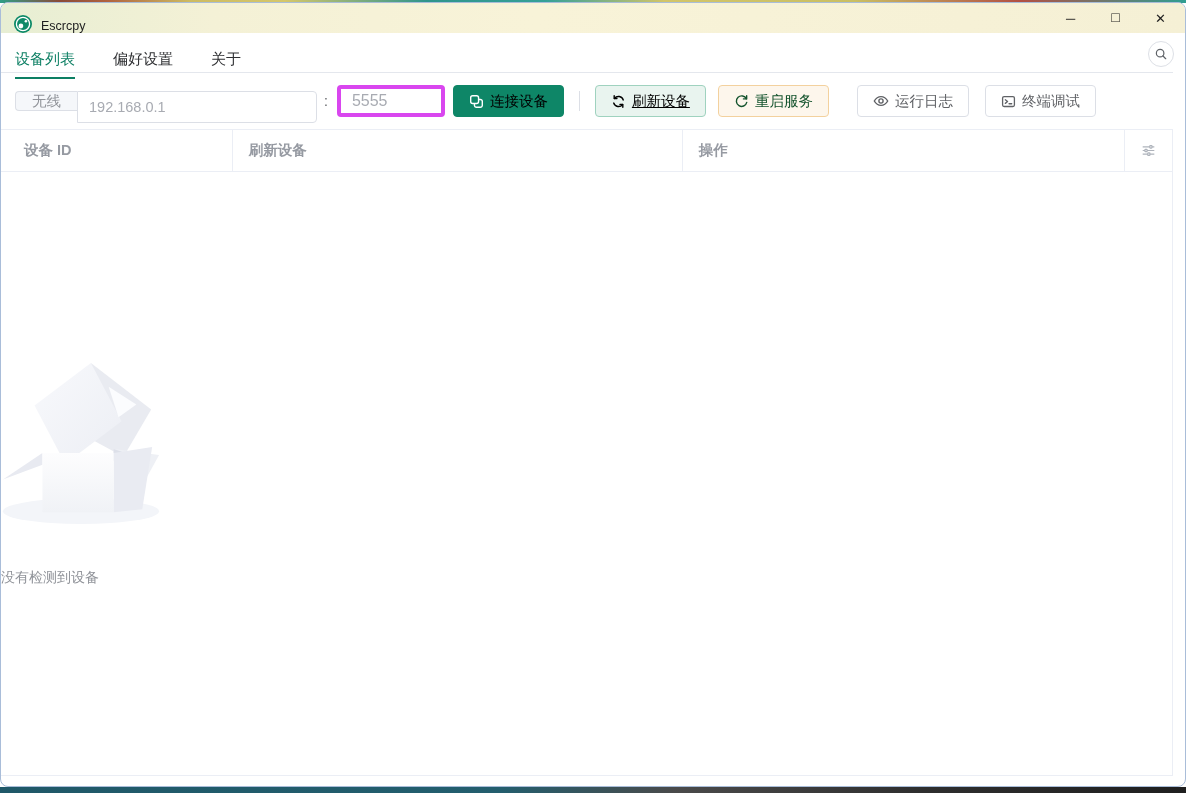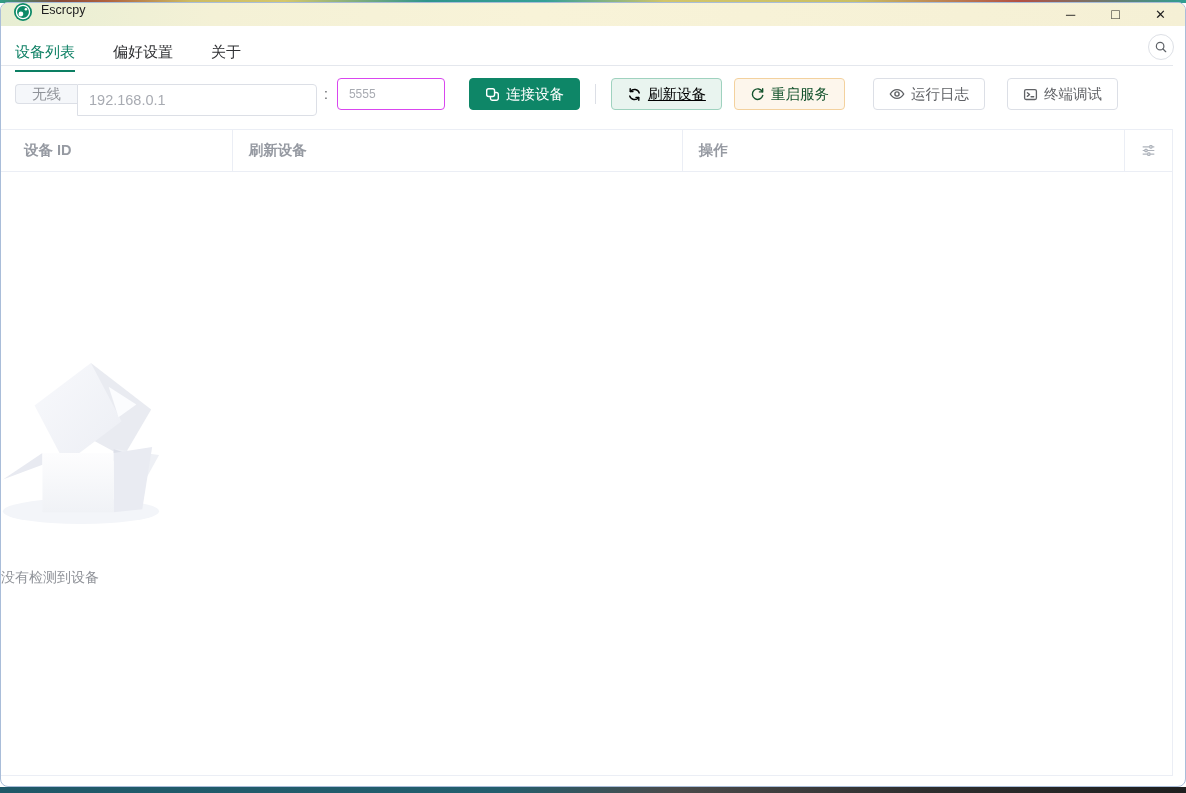--- a/index.html
+++ b/index.html
@@ -17,21 +17,21 @@
   .desktop-bottom {
     position:absolute; bottom:0; left:0; width:1186px; height:6px;
     background:linear-gradient(90deg,#1f5868 0%,#235e6e 42%,#4a4a4a 57%,#2e2e2e 78%,#1f1f1f 100%);
   }
   .window {
     position:absolute; top:2px; left:0; width:1186px; height:785px;
     background:#fff; border:1px solid #a9bdd9; border-radius:8px; overflow:hidden;
   }
   
   .titlebar {
-    height:23px; display:flex; align-items:flex-start; padding-left:13px;
+    height:30px; display:flex; align-items:flex-end; padding-left:13px;
     background:linear-gradient(90deg,#e7eed3 0%,#f4f1d6 18%,#f8f3d8 45%,#f5f0d5 100%);
   }
   .app-icon { width:18px; height:18px; margin-right:9px; display:flex; }
   .window-title { font-size:12.5px; color:#1d1d1f; }
   .win-controls { margin-left:auto; display:flex; height:100%; align-items:stretch; }
   .win-btn {
     width:45px; display:flex; align-items:center; justify-content:center;
     color:#1c1c1c; cursor:pointer; user-select:none;
   }
   .win-btn.min   { font-size:13px; }
@@ -61,35 +61,35 @@
     display:flex; align-items:center; justify-content:center;
   }
   input { outline:none; font-family:inherit; }
   input::placeholder { color:#a8abb2; }
   .ip-input {
     width:240px; height:32px; border:1px solid #dcdfe6; border-radius:0 4px 4px 0;
     padding:0 11px; font-size:14.5px; color:#606266; background:#fff;
   }
   .colon { margin:0 9px 0 7px; color:#606266; font-size:14px; }
   .port-input {
-    width:108px; height:32px; border:1px solid #d946ef; border-radius:4px;
-    padding:0 11px; font-size:12px; color:#606266; background:#fff;
+    width:108px; height:32px; border:4px solid #d946ef; border-radius:4px;
+    padding:0 11px; font-size:16px; color:#606266; background:#fff;
   }
   .btn {
     height:32px; display:inline-flex; align-items:center; gap:6px; padding:0 15px;
     border-radius:4px; font-size:14.5px; border:1px solid #dcdfe6;
     background:#fff; color:#606266; cursor:pointer; white-space:nowrap;
   }
   .btn svg { flex-shrink:0; }
-  .btn-connect { margin-left:24px; background:#0e8667; border-color:#0e8667; color:#ffffff; }
+  .btn-connect { margin-left:8px; background:#0e8667; border-color:#0e8667; color:#000000; }
   .vdivider { width:1px; height:20px; background:#dcdfe6; margin:0 15px; }
   .btn-refresh  { background:#e9f4ef; border-color:#9fd2bf; color:#000000;text-decoration:underline; }
   .btn-restart  { background:#fdf6ec; border-color:#f3d19e; color:#14532d; margin-left:12px; }
   .btn-log      { margin-left:28px; }
-  .btn-terminal { margin-left:22px; }
+  .btn-terminal { margin-left:16px; }
   
   .table {
     position:absolute; top:126px; left:0; width:1172px; height:647px;
     border-top:1px solid #ebeef5; border-right:1px solid #ebeef5; border-bottom:1px solid #ebeef5;
     display:flex; flex-direction:column; background:#fff;
   }
   .thead { display:flex; height:42px; border-bottom:1px solid #ebeef5; flex-shrink:0; }
   .th {
     display:flex; align-items:center; font-size:14.5px; font-weight:600; color:#969aa2;
     border-right:1px solid #ebeef5;

